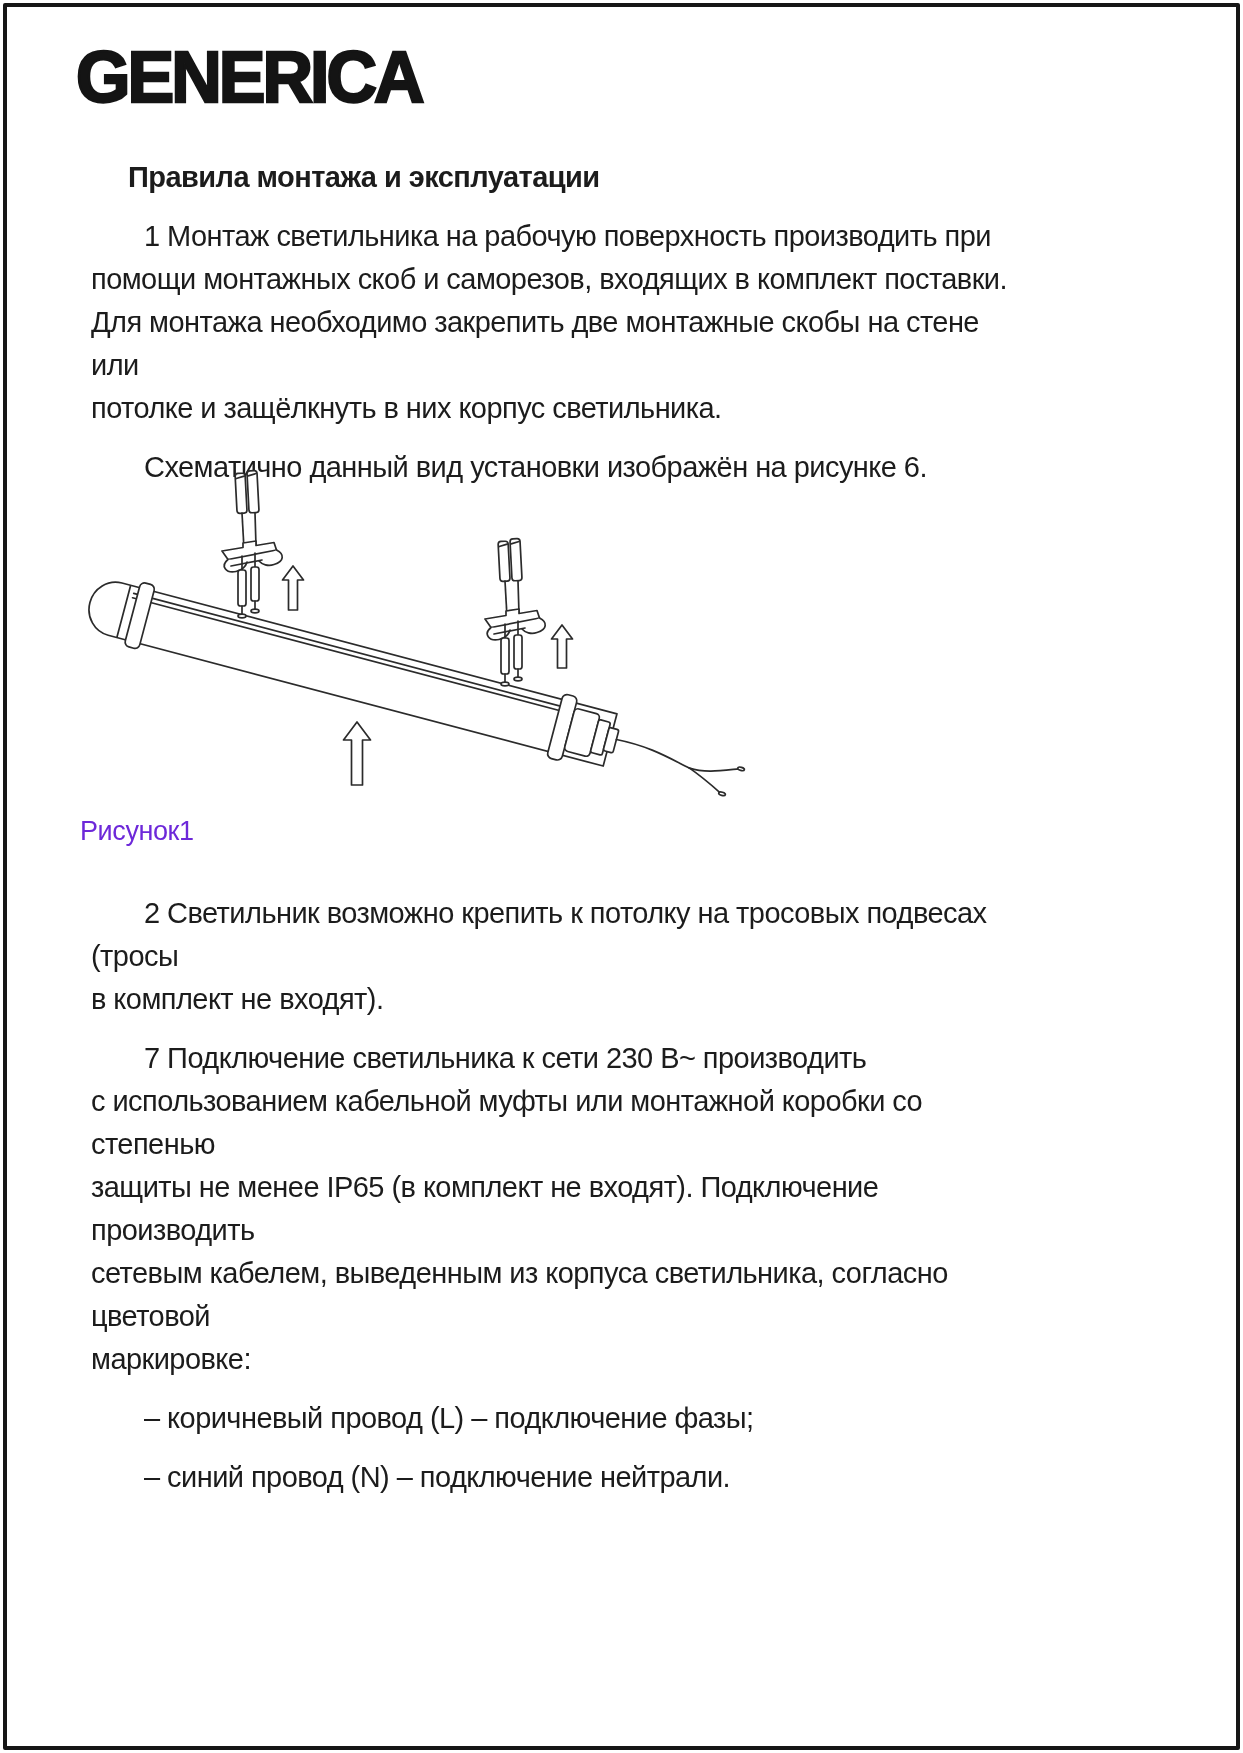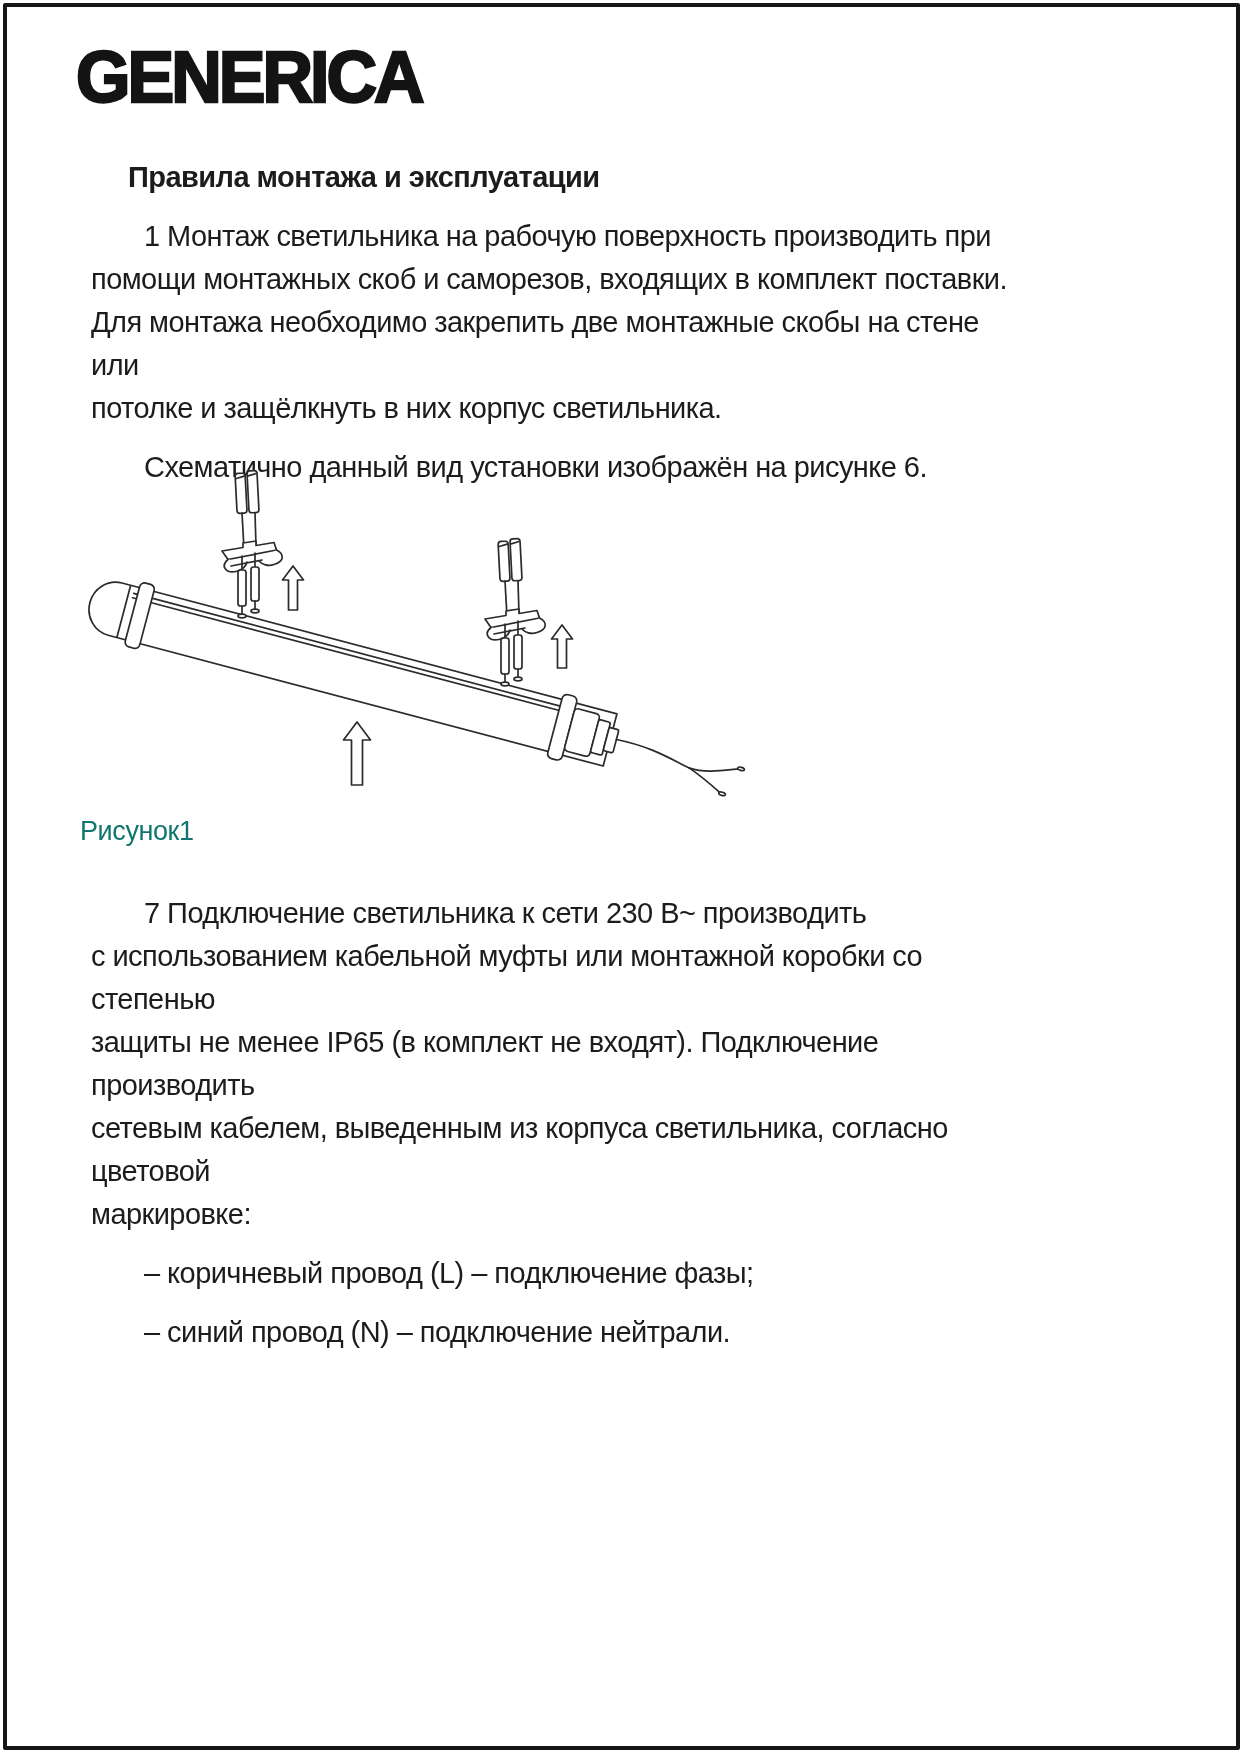--- a/index.html
+++ b/index.html
@@ -44,21 +44,21 @@
     text-indent: 53px;
   }
   .figure-wrap {
     position: absolute; left: 60px; top: 455px;
     width: 700px; height: 355px;
   }
   .figure-caption {
     position: absolute; left: 80px; top: 814px;
     font-size: 27px; line-height: 34px;
     letter-spacing: -0.4px;
-    color: #0f766e;
+    color: #6d28d9;
   }
   svg { display: block; }
 </style>
 </head>
 <body>
 
 <div class="page-frame"></div>
 
 <div class="brand-logo">GENERICA</div>
 
@@ -126,20 +126,22 @@
       <path fill="#ffffff" d="M293 566 L282.5 580 L288.5 580 L288.5 610 L297.5 610 L297.5 580 L303.5 580 Z"></path>
       <path fill="#ffffff" d="M562 625 L551.5 639 L557.5 639 L557.5 668 L566.5 668 L566.5 639 L572.5 639 Z"></path>
       <path fill="#ffffff" d="M357 722 L343.5 740 L351.5 740 L351.5 785 L362.5 785 L362.5 740 L370.5 740 Z"></path>
     </g>
   </svg>
 </div>
 
 <div class="figure-caption">Рисунок1</div>
 
 <div class="textflow flow-lower">
+  <p class="para">2 Светильник возможно крепить к потолку на тросовых подвесах (тросы
+в комплект не входят).</p>
   <p class="para">7 Подключение светильника к сети 230 В~ производить
 с использованием кабельной муфты или монтажной коробки со степенью
 защиты не менее IP65 (в комплект не входят). Подключение производить
 сетевым кабелем, выведенным из корпуса светильника, согласно цветовой
 маркировке:</p>
   <p class="para">– коричневый провод (L) – подключение фазы;</p>
   <p class="para">– синий провод (N) – подключение нейтрали.</p>
 </div>
 
 </body></html>

